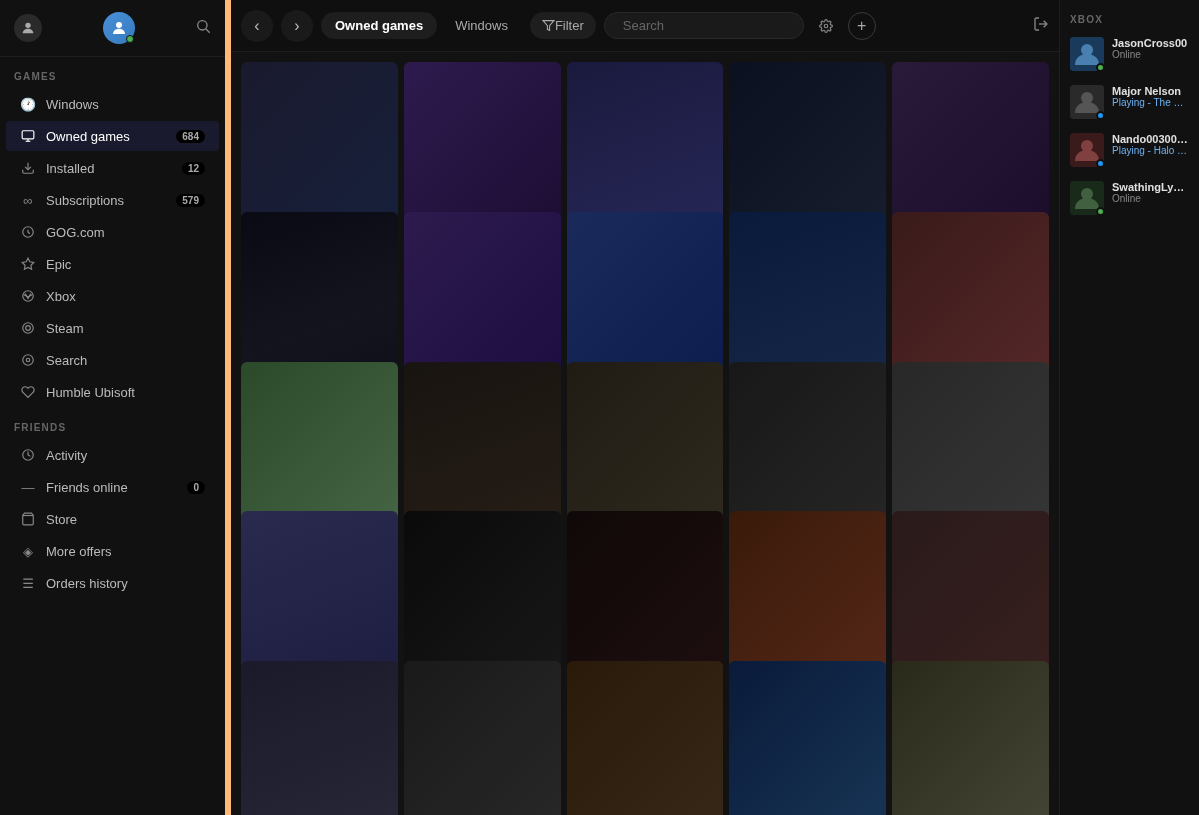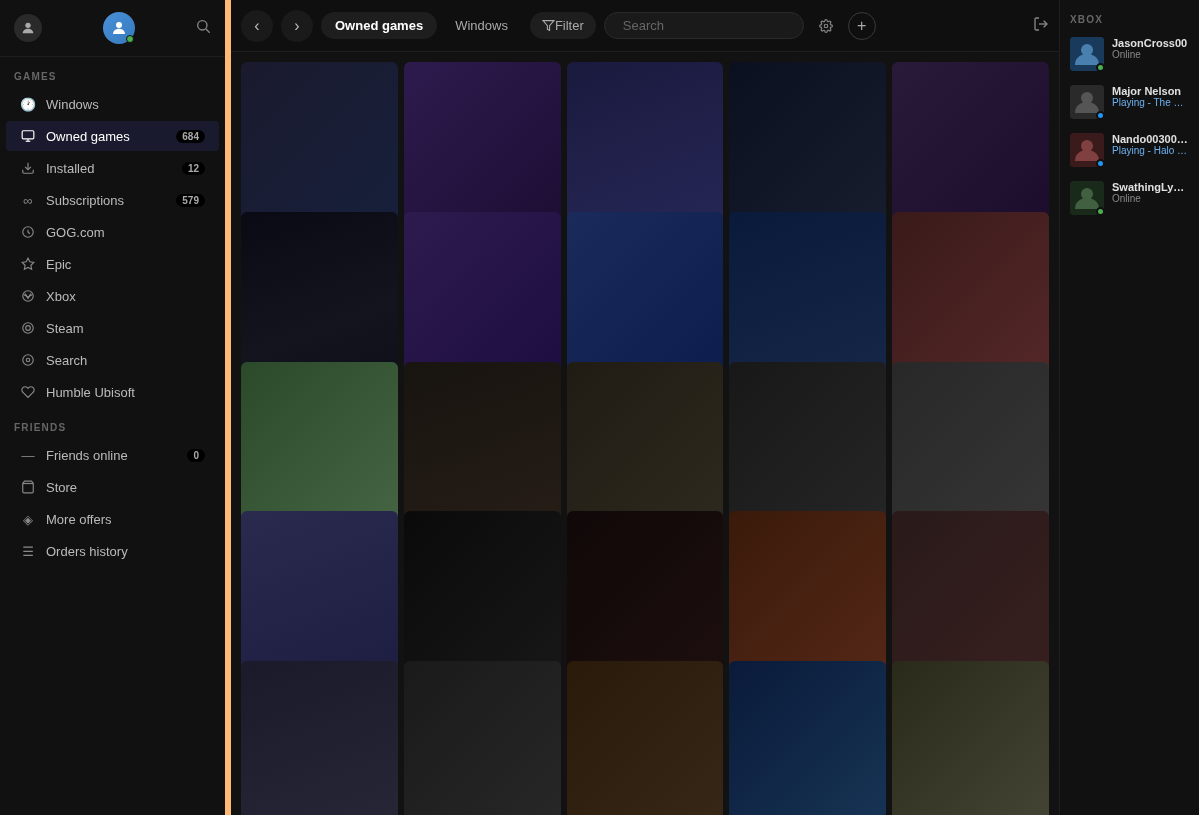--- a/index.html
+++ b/index.html
@@ -325,20 +325,29 @@
       <svg width="14" height="14" viewBox="0 0 24 24" fill="none" stroke="#888" stroke-width="2">
           <path d="M20.84 4.61a5.5 5.5 0 00-7.78 0L12 5.67l-1.06-1.06a5.5 5.5 0 00-7.78 7.78l1.06 1.06L12 21.23l7.78-7.78 1.06-1.06a5.5 5.5 0 000-7.78z"></path>
         </svg>
     </div>
     <span class="nav-label">Humble Ubisoft</span>
   </div>
 
   <div class="section-label">FRIENDS</div>
 
   <div class="nav-item">
+    <div class="nav-icon">
+      <svg width="14" height="14" viewBox="0 0 24 24" fill="none" stroke="#888" stroke-width="2">
+          <circle cx="12" cy="12" r="9"></circle>
+          <polyline points="12 6 12 12 16 14"></polyline>
+        </svg>
+    </div>
+    <span class="nav-label">Activity</span>
+  </div>
+  <div class="nav-item">
     <div class="nav-icon">—</div>
     <span class="nav-label">Friends online</span>
     <span class="nav-badge">0</span>
   </div>
 
 
   <div class="nav-item">
     <div class="nav-icon">
       <svg width="14" height="14" viewBox="0 0 24 24" fill="none" stroke="#888" stroke-width="2">
           <path d="M6 2L3 6v14a2 2 0 002 2h14a2 2 0 002-2V6l-3-4z"></path>

